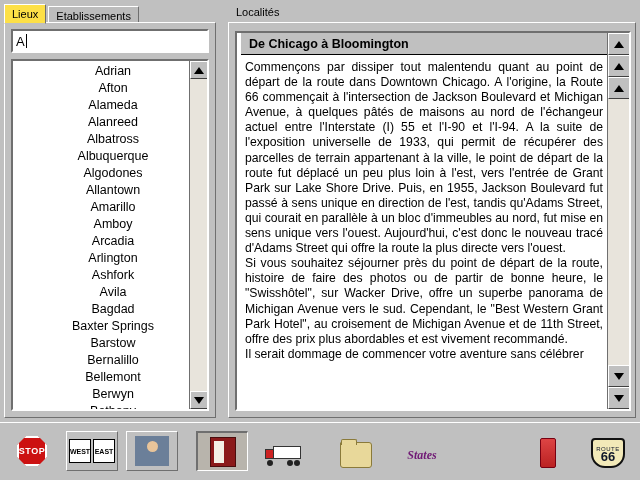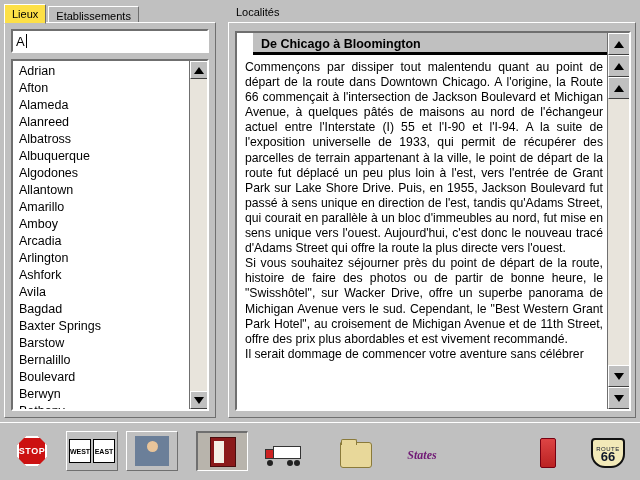--- a/index.html
+++ b/index.html
@@ -96,22 +96,23 @@
     border-top: 2px solid #6f6f6f;
     border-left: 2px solid #6f6f6f;
     border-right: 2px solid #ffffff;
     border-bottom: 2px solid #ffffff;
     overflow: hidden;
   }
   .list {
     position: absolute;
     left: 0; top: 0;
     width: 178px; height: 100%;
-    padding: 2px 0 0 0;
-    overflow: hidden;
+    padding: 2px 0 0 16px;
+    overflow: hidden;
+    text-align: center;
   }
   .list-item {
     font-size: 12.5px;
     line-height: 17px;
     height: 17px;
     padding-left: 6px;
     color: #000;
     white-space: nowrap;
     cursor: default;
   }
@@ -175,24 +176,24 @@
     width: 396px; height: 380px;
     background: #ffffff;
     border-top: 2px solid #6f6f6f;
     border-left: 2px solid #6f6f6f;
     border-right: 2px solid #ffffff;
     border-bottom: 2px solid #ffffff;
     overflow: hidden;
   }
   .doc-title {
     position: absolute;
-    left: 16px; top: 0;
+    left: 4px; top: 0;
     width: 374px; height: 22px;
     background: #c0c0c0;
-    border-bottom: 3px solid #000000;
+    border-bottom: 1px solid #000000;
     font-size: 12.5px;
     font-weight: bold;
     color: #000;
     line-height: 22px;
     padding-left: 8px;
     white-space: nowrap;
     overflow: hidden;
   }
   .doc-body {
     position: absolute;
@@ -400,21 +401,21 @@
         <div class="list-item">Amarillo</div>
         <div class="list-item">Amboy</div>
         <div class="list-item">Arcadia</div>
         <div class="list-item">Arlington</div>
         <div class="list-item">Ashfork</div>
         <div class="list-item">Avila</div>
         <div class="list-item">Bagdad</div>
         <div class="list-item">Baxter Springs</div>
         <div class="list-item">Barstow</div>
         <div class="list-item">Bernalillo</div>
-        <div class="list-item">Boulevard</div>
+        <div class="list-item">Bellemont</div>
         <div class="list-item">Berwyn</div>
         <div class="list-item">Bethany</div>
 
       </div>
       <div class="vscroll">
         <div class="sc-btn">
           <span class="arrow-up"></span>
         </div>
         <div class="sc-track"></div>
         <div class="sc-btn bottom">

